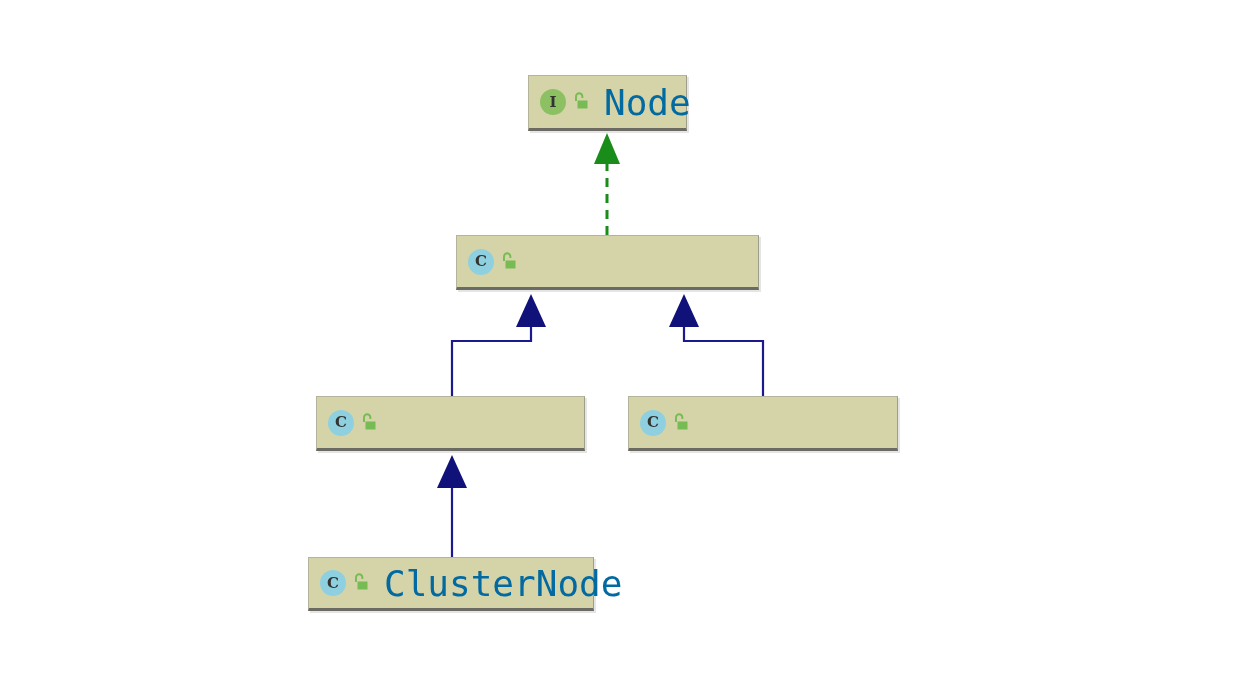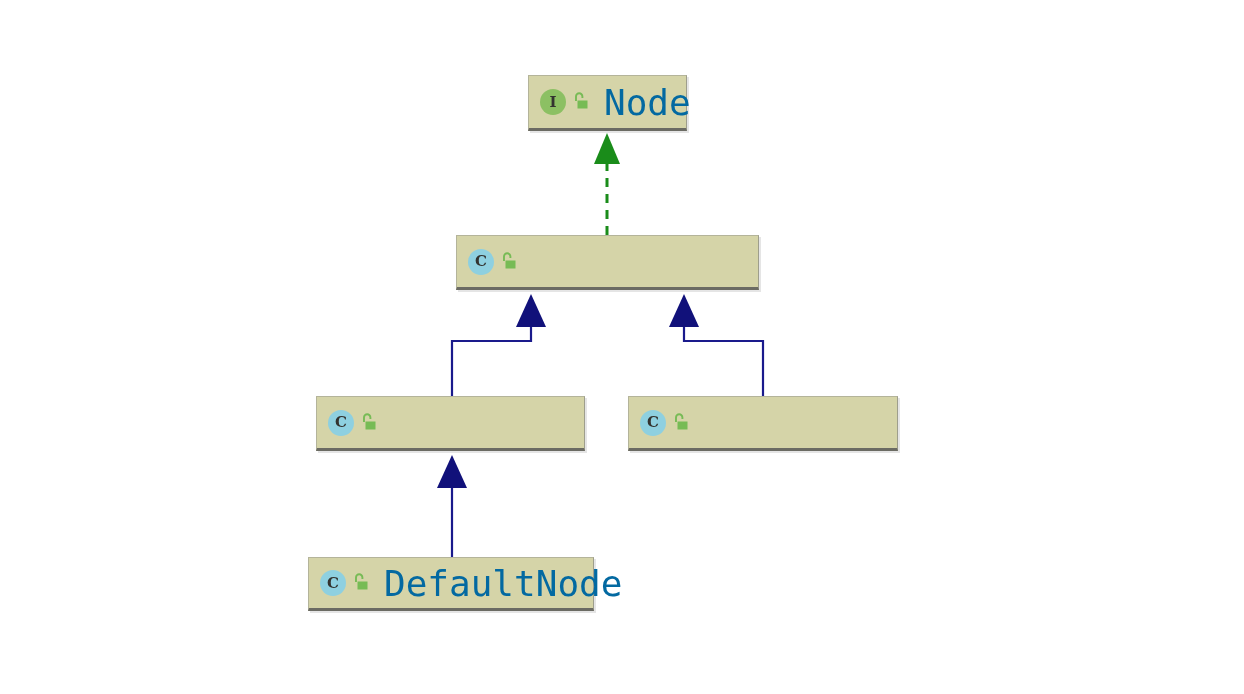--- a/index.html
+++ b/index.html
@@ -155,16 +155,16 @@
   </div>
 
   <div class="uml-node" id="box-entrancenode">
     <span class="node-icon cls">C</span>
     <span class="lock-icon">
       <svg viewBox="0 0 18 20" width="18" height="20" xmlns="http://www.w3.org/2000/svg">
         <path d="M4 9 L4 4.5 A3.2 3.2 0 0 1 10.4 4.5 L10.4 6" fill="none" stroke="#77bb55" stroke-width="1.9"></path>
         <rect x="5.5" y="8.5" width="10" height="8" fill="#77bb55"></rect>
       </svg>
     </span>
-    <span class="node-label">DefaultNode</span>
+    <span class="node-label">ClusterNode</span>
   </div>
 
 </div>
 
 </body></html>

